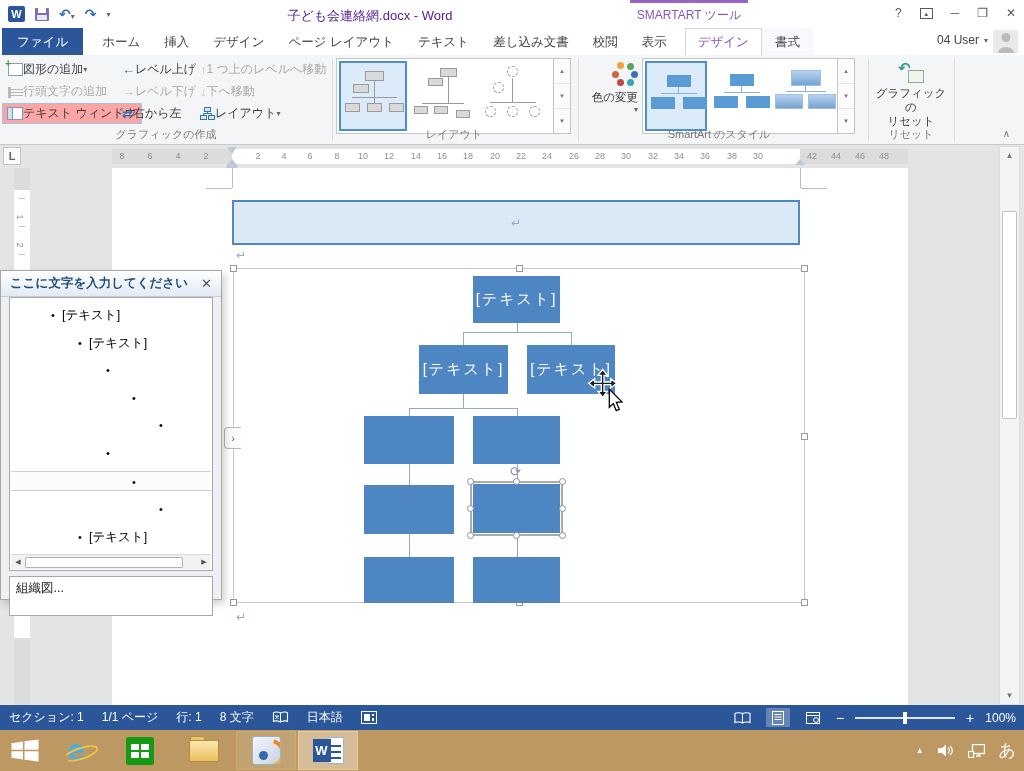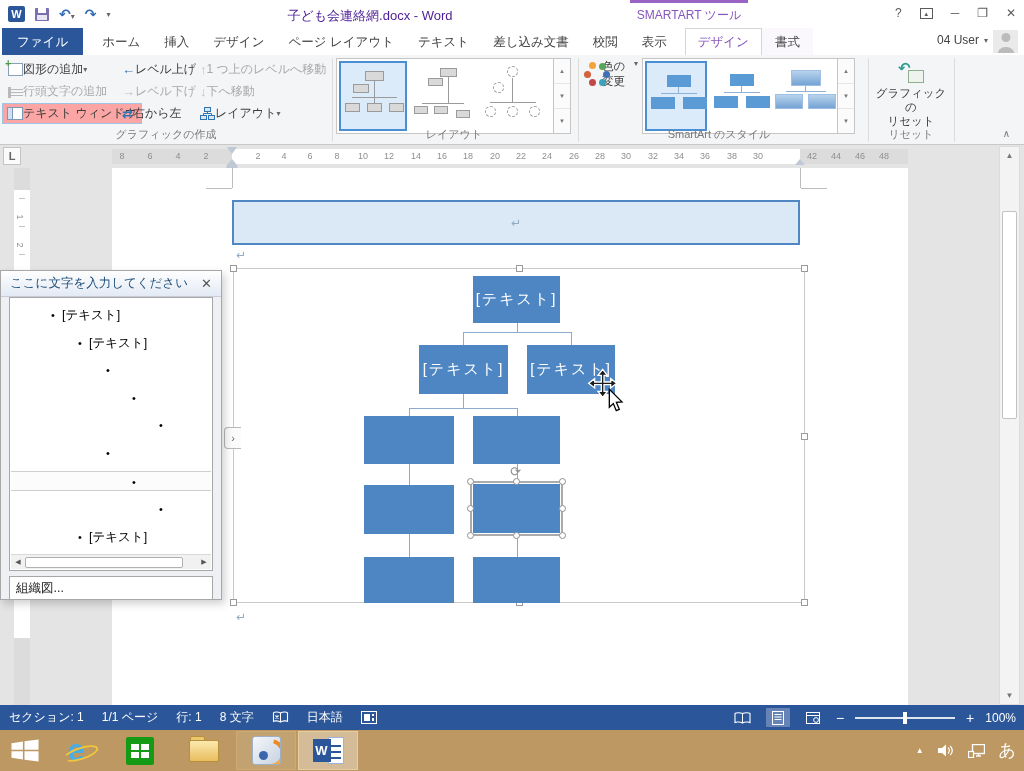--- a/index.html
+++ b/index.html
@@ -58,21 +58,21 @@
 .gal-item.selected{border:2px solid #4a8fd3;background:#dcebf9}
 .gal-scroll{position:absolute;top:3px;width:17px;height:76px;border:1px solid #c6c6c6;border-left:none;background:#fbfbfb;display:flex;flex-direction:column}
 .gal-scroll span{flex:1;display:flex;align-items:center;justify-content:center;font-size:6px;color:#777;border-bottom:1px solid #e6e6e6}
 .gal-scroll span:last-child{border-bottom:none;flex-direction:column;line-height:3px}
 .mb{position:absolute;background:#d9d9d9;border:1px solid #9b9b9b}
 .ml{position:absolute;background:#9b9b9b}
 .mc{position:absolute;width:11px;height:11px;border:1px dashed #9b9b9b;border-radius:50%;background:#fff}
 .bb{position:absolute;background:#5b9bd5}
 .bl{position:absolute;background:#8cb2da}
 .g3 .bb{background:linear-gradient(180deg,#b9d3ec,#74a3d4);border:1px solid #9dc0e4}
-.colorbtn{position:absolute;left:584px;top:4px;width:54px;height:78px;display:flex;align-items:flex-start;color:#3c3c3c;font-size:11.5px}
+.colorbtn{position:absolute;left:584px;top:4px;width:54px;height:78px;display:flex;flex-direction:column;align-items:flex-end;color:#3c3c3c;font-size:11.5px}
 .ic-colors{position:relative;width:26px;height:24px;margin:3px 0 4px}
 .ic-colors i{position:absolute;width:7px;height:7px;border-radius:50%}
 .resetbtn{position:absolute;left:872px;top:4px;width:78px;height:80px;display:flex;flex-direction:column;align-items:center;color:#3c3c3c;font-size:11.5px;line-height:14px;text-align:center}
 .ic-reset{position:relative;width:26px;height:22px;margin:2px 0 3px}
 .ic-reset .pic{position:absolute;right:0;bottom:0;width:16px;height:13px;background:#eef3ee;border:1px solid #8fae8f}
 .ic-reset .arr{position:absolute;left:0;top:0;color:#2c9b8f;font-size:15px;font-weight:bold;line-height:14px}
 
 
 .rulerrow{position:absolute;left:0;top:145px;right:0;height:23px;background:#e4e4e4}
 .tabsel{position:absolute;left:3px;top:2px;width:18px;height:18px;background:#fafafa;border:1px solid #c4c4c4;color:#666;font-size:11px;line-height:16px;text-align:center;font-weight:bold}
@@ -106,31 +106,31 @@
 .sa-tab{position:absolute;left:224px;top:259px;width:17px;height:22px;background:#fbfbfb;border:1px solid #b9b9b9;border-right:none;border-radius:4px 0 0 4px;display:flex;align-items:center;justify-content:center;color:#666;font-size:11px;z-index:5}
 .cursor{position:absolute;left:585px;top:200px;z-index:30}
 
 
 .vscroll{position:absolute;left:999px;top:146px;width:21px;height:559px;background:#f3f3f3;border:1px solid #dcdcdc}
 .vs-arr{position:absolute;left:0;right:0;height:17px;color:#777;font-size:8px;text-align:center;line-height:17px}
 .vthumb{position:absolute;left:2px;right:2px;top:64px;height:208px;background:#fff;border:1px solid #c2c2c2;border-radius:2px}
 
 
 .textpane{position:absolute;left:0;top:270px;width:222px;height:330px;background:#eef0f4;border:1px solid #a7a7a7;box-shadow:3px 4px 8px rgba(0,0,0,.18);z-index:40}
-.tp-head{height:26px;background:linear-gradient(#fefefe,#e3eaf5);display:flex;align-items:center;padding:0 9px;font-weight:normal;color:#1f4e79;font-size:12.5px;border-bottom:1px solid #c9cdd4}
+.tp-head{height:26px;background:linear-gradient(#fefefe,#e3eaf5);display:flex;align-items:center;padding:0 9px;font-weight:bold;color:#1f4e79;font-size:12.5px;border-bottom:1px solid #c9cdd4}
 .tp-close{margin-left:auto;color:#555;font-size:13px}
 .tp-list{position:absolute;left:8px;right:8px;top:26px;height:274px;background:#fff;border:1px solid #a7a7a7;overflow:hidden}
 .tp-row{position:absolute;left:1px;right:1px;height:20px}
 .tp-row.sel{background:#fcfcfc;border-top:1px solid #cfcfcf;border-bottom:1px solid #cfcfcf}
 .tp-bullet{position:absolute;top:3px;font-size:11px;color:#000;line-height:14px}
 .tp-text{position:absolute;top:2px;font-size:12.5px;color:#000;white-space:nowrap}
 .tp-hscroll{position:absolute;left:1px;right:1px;bottom:1px;height:15px;background:#f1f1f1;border-top:1px solid #d9d9d9;display:flex;align-items:center}
 .tp-hs-arr{width:14px;text-align:center;color:#555;font-size:7px}
 .tp-hs-thumb{flex:1;height:11px;margin:0 14px 0 0;background:#fff;border:1px solid #b0b0b0;border-radius:2px}
-.tp-footer{position:absolute;left:8px;right:8px;top:305px;height:24px;background:#fff;border:1px solid #a7a7a7;line-height:22px;padding-left:6px;font-size:12.5px;color:#222}
+.tp-footer{position:absolute;left:8px;right:8px;top:305px;height:40px;background:#fff;border:1px solid #a7a7a7;line-height:22px;padding-left:6px;font-size:12.5px;color:#222}
 
 
 .statusbar{position:absolute;left:0;top:705px;right:0;height:25px;background:#2b579a;color:#fff;display:flex;align-items:center;font-size:12px}
 .sb-left{display:flex;align-items:center;gap:18px;padding-left:9px}
 .sb-right{position:absolute;right:8px;display:flex;align-items:center;gap:11px;height:25px}
 .sb-viewbtn{display:flex;align-items:center;justify-content:center;width:24px;height:19px}
 .sb-viewbtn.active{background:rgba(255,255,255,.28);border-radius:1px}
 .zoomtrack{position:relative;width:100px;height:2px;background:rgba(255,255,255,.85)}
 .zoomthumb{position:absolute;left:48px;top:-5px;width:4px;height:12px;background:#fff}
 .zsign{font-size:14px;line-height:14px}

